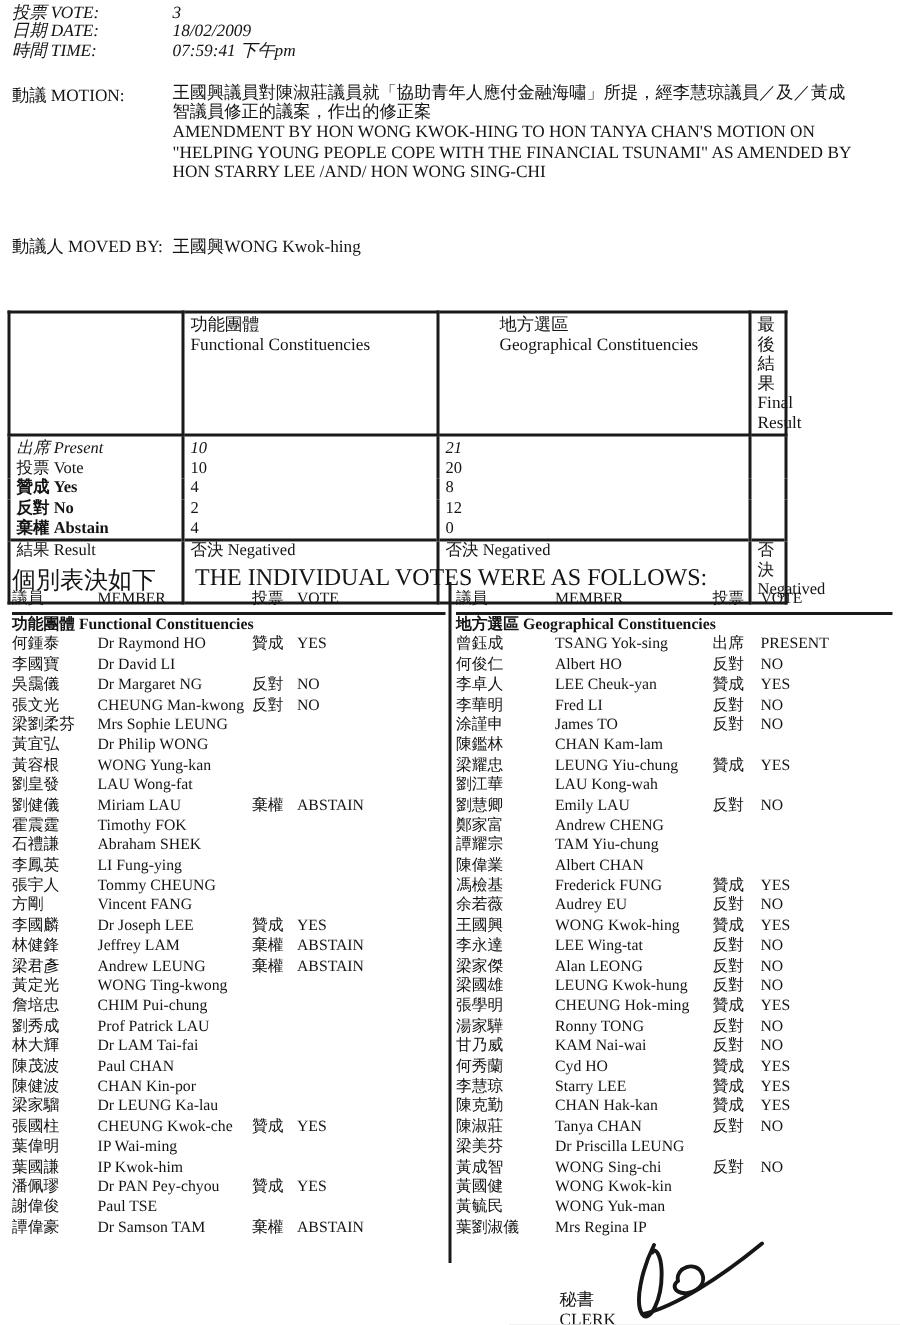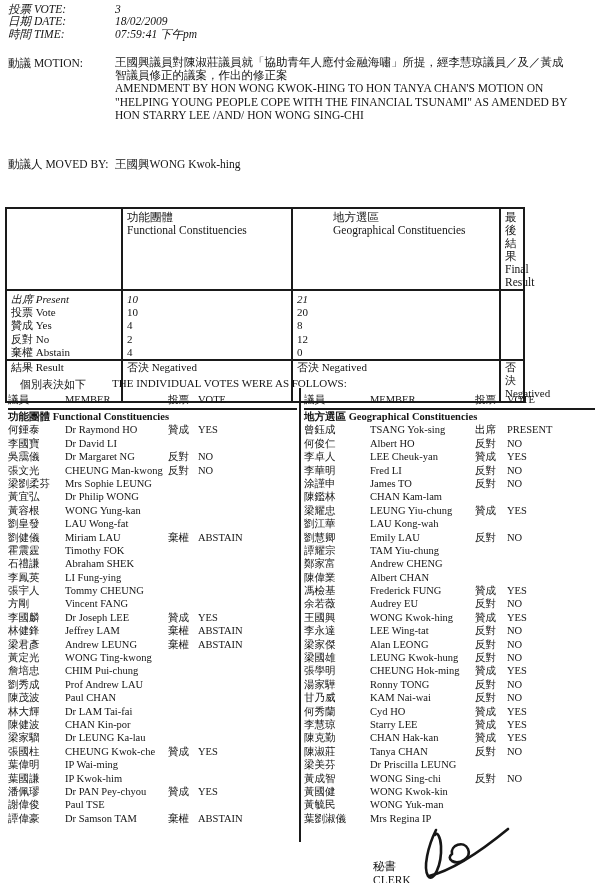--- a/index.html
+++ b/index.html
@@ -20,23 +20,23 @@
   #moved-by{position:absolute;top:157px;left:8px;font-size:11.5px;display:flex;justify-content:space-between;}
   
   .sum{position:absolute;left:5px;top:207px;width:520px;border-collapse:collapse;table-layout:fixed;}
   .sum th,.sum td{border-left:2px solid #1a1a1a;border-right:2px solid #1a1a1a;
     padding:0 4px;vertical-align:top;font-size:11px;text-align:left;font-weight:normal;}
   .sum thead th{border-top:2px solid #1a1a1a;border-bottom:2px solid #1a1a1a;height:40px;
     font-size:11.5px;line-height:13px;padding-top:2px;}
   .sum tbody td{line-height:13.2px;}
   .sum tbody tr:first-child td{padding-top:2px;font-style:italic;}
   .sum tr.result-row td{border-top:2px solid #1a1a1a;border-bottom:2px solid #1a1a1a;height:13px;}
-  .sum td.indent{}
+  .sum td.indent{font-weight:bold;}
   
-  #individual-heading{position:absolute;top:377px;left:20px;font-size:11px;display:flex;white-space:nowrap;}
+  #individual-heading{position:absolute;top:377px;left:8px;font-size:16px;display:flex;white-space:nowrap;}
   #individual-heading .gap{width:26px;}
   .vote-col{position:absolute;top:393px;}
   #left-col{left:8px;width:289px;}
   #right-col{left:304px;width:291px;}
   .col-head,.member-row{display:grid;white-space:nowrap;}
   #left-col .col-head,#left-col .member-row{grid-template-columns:57px 103px 30px auto;}
   #right-col .col-head,#right-col .member-row{grid-template-columns:66px 105px 32px auto;}
   .col-head{font-size:10.5px;height:15px;line-height:13px;border-bottom:2px solid #1a1a1a;}
   .group-row{font-size:10.5px;font-weight:bold;height:13.4px;line-height:13.6px;white-space:nowrap;}
   .member-row{font-size:10.5px;height:13.4px;line-height:13.5px;}
@@ -267,33 +267,33 @@
           <span></span>
         </div>
         <div class="member-row">
           <span>詹培忠</span>
           <span>CHIM Pui-chung</span>
           <span></span>
           <span></span>
         </div>
         <div class="member-row">
           <span>劉秀成</span>
-          <span>Prof Andrew LAU</span>
+          <span>Prof Patrick LAU</span>
+          <span></span>
+          <span></span>
+        </div>
+        <div class="member-row">
+          <span>林大輝</span>
+          <span>Dr LAM Tai-fai</span>
           <span></span>
           <span></span>
         </div>
         <div class="member-row">
           <span>陳茂波</span>
           <span>Paul CHAN</span>
-          <span></span>
-          <span></span>
-        </div>
-        <div class="member-row">
-          <span>林大輝</span>
-          <span>Dr LAM Tai-fai</span>
           <span></span>
           <span></span>
         </div>
         <div class="member-row">
           <span>陳健波</span>
           <span>CHAN Kin-por</span>
           <span></span>
           <span></span>
         </div>
         <div class="member-row">
@@ -398,28 +398,28 @@
           <span></span>
           <span></span>
         </div>
         <div class="member-row">
           <span>劉慧卿</span>
           <span>Emily LAU</span>
           <span>反對</span>
           <span>NO</span>
         </div>
         <div class="member-row">
+          <span>鄭家富</span>
+          <span>Andrew CHENG</span>
+          <span></span>
+          <span></span>
+        </div>
+        <div class="member-row">
           <span>譚耀宗</span>
           <span>TAM Yiu-chung</span>
-          <span></span>
-          <span></span>
-        </div>
-        <div class="member-row">
-          <span>鄭家富</span>
-          <span>Andrew CHENG</span>
           <span></span>
           <span></span>
         </div>
         <div class="member-row">
           <span>陳偉業</span>
           <span>Albert CHAN</span>
           <span></span>
           <span></span>
         </div>
         <div class="member-row">

